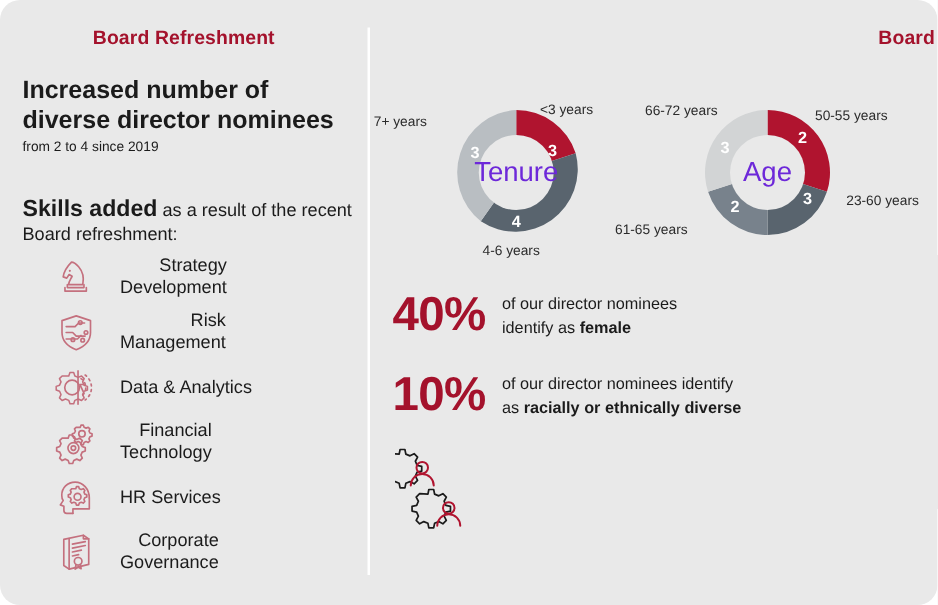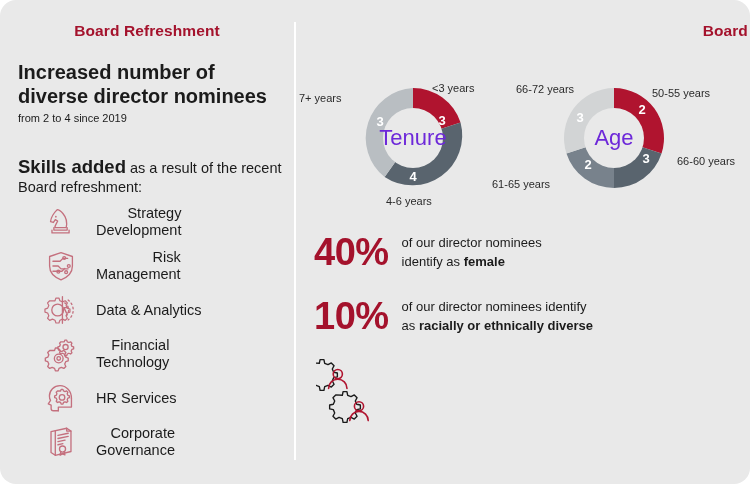--- a/index.html
+++ b/index.html
@@ -342,21 +342,21 @@
         <circle cx="60" cy="60" r="30" fill="#e9e9e9"></circle>
         <text x="88" y="33" fill="#ffffff" font-family="Liberation Sans, sans-serif" font-size="13" font-weight="bold" text-anchor="middle" dominant-baseline="middle">2</text>
         <text x="92" y="82" fill="#ffffff" font-family="Liberation Sans, sans-serif" font-size="13" font-weight="bold" text-anchor="middle" dominant-baseline="middle">3</text>
         <text x="34" y="88" fill="#ffffff" font-family="Liberation Sans, sans-serif" font-size="13" font-weight="bold" text-anchor="middle" dominant-baseline="middle">2</text>
         <text x="26" y="41" fill="#ffffff" font-family="Liberation Sans, sans-serif" font-size="13" font-weight="bold" text-anchor="middle" dominant-baseline="middle">3</text>
       </svg>
       <div class="donut-center-label">Age</div>
     </div>
 
     <div class="donut-callout" style="left:358px; top:87px;">50-55 years</div>
-    <div class="donut-callout" style="left:383px; top:155px;">66-60 years</div>
+    <div class="donut-callout" style="left:383px; top:155px;">23-60 years</div>
     <div class="donut-callout" style="left:198px; top:178px;">61-65 years</div>
     <div class="donut-callout" style="left:222px; top:83px;">66-72 years</div>
 
     <div class="stat-row" id="stat-female">
       <div class="stat-pct">40%</div>
       <div class="stat-text">
         <span>of our director nominees</span><br>
         <span>identify as </span><b>female</b>
       </div>
     </div>

